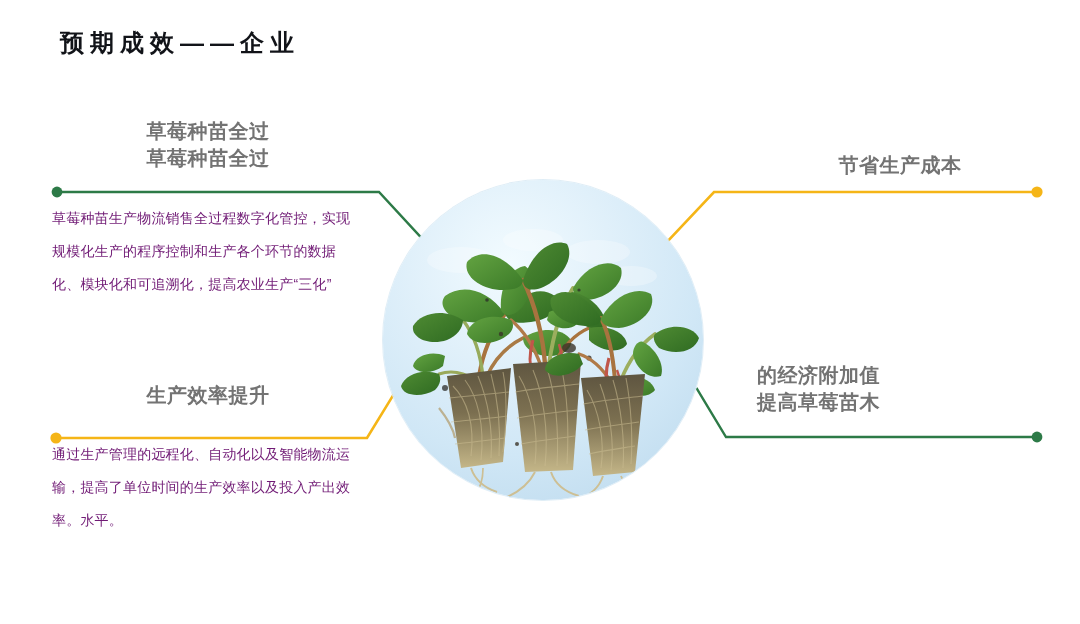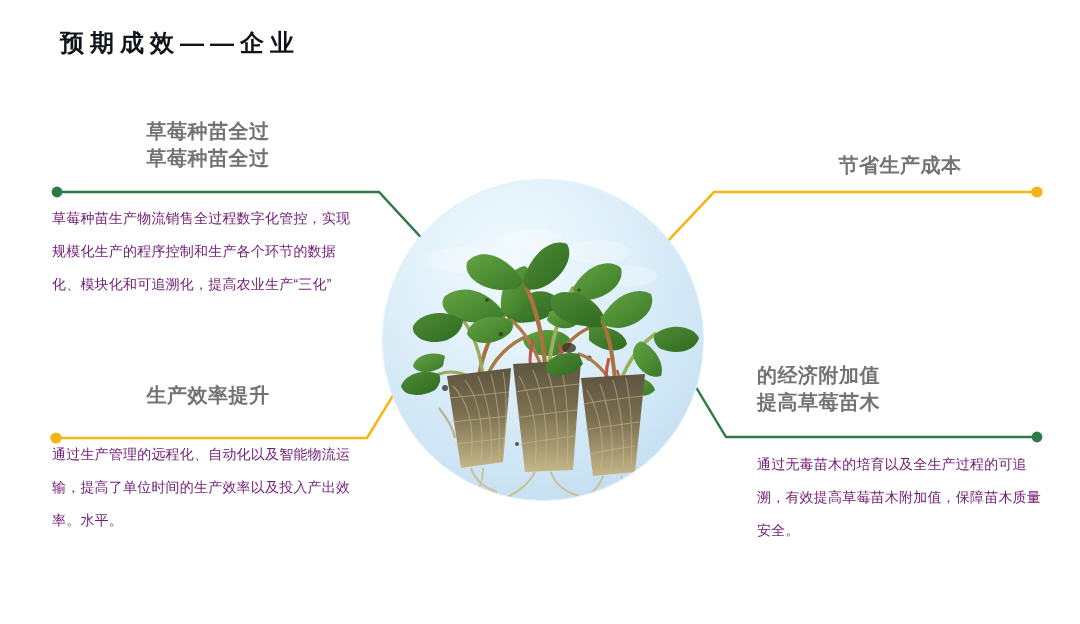--- a/index.html
+++ b/index.html
@@ -327,14 +327,13 @@
   <div class="block-title">
     <div>节省生产成本</div>
   </div>
 </div>
 
 <div class="block" id="block-added-value">
   <div class="block-title">
     <div>的经济附加值</div>
     <div>提高草莓苗木</div>
   </div>
-  <div class="block-body">通过无毒苗木的培育以及全生产过程的可追溯，有效提高草莓苗木附加值，保障苗木质量安全。</div>
 </div>
 
 </body></html>

